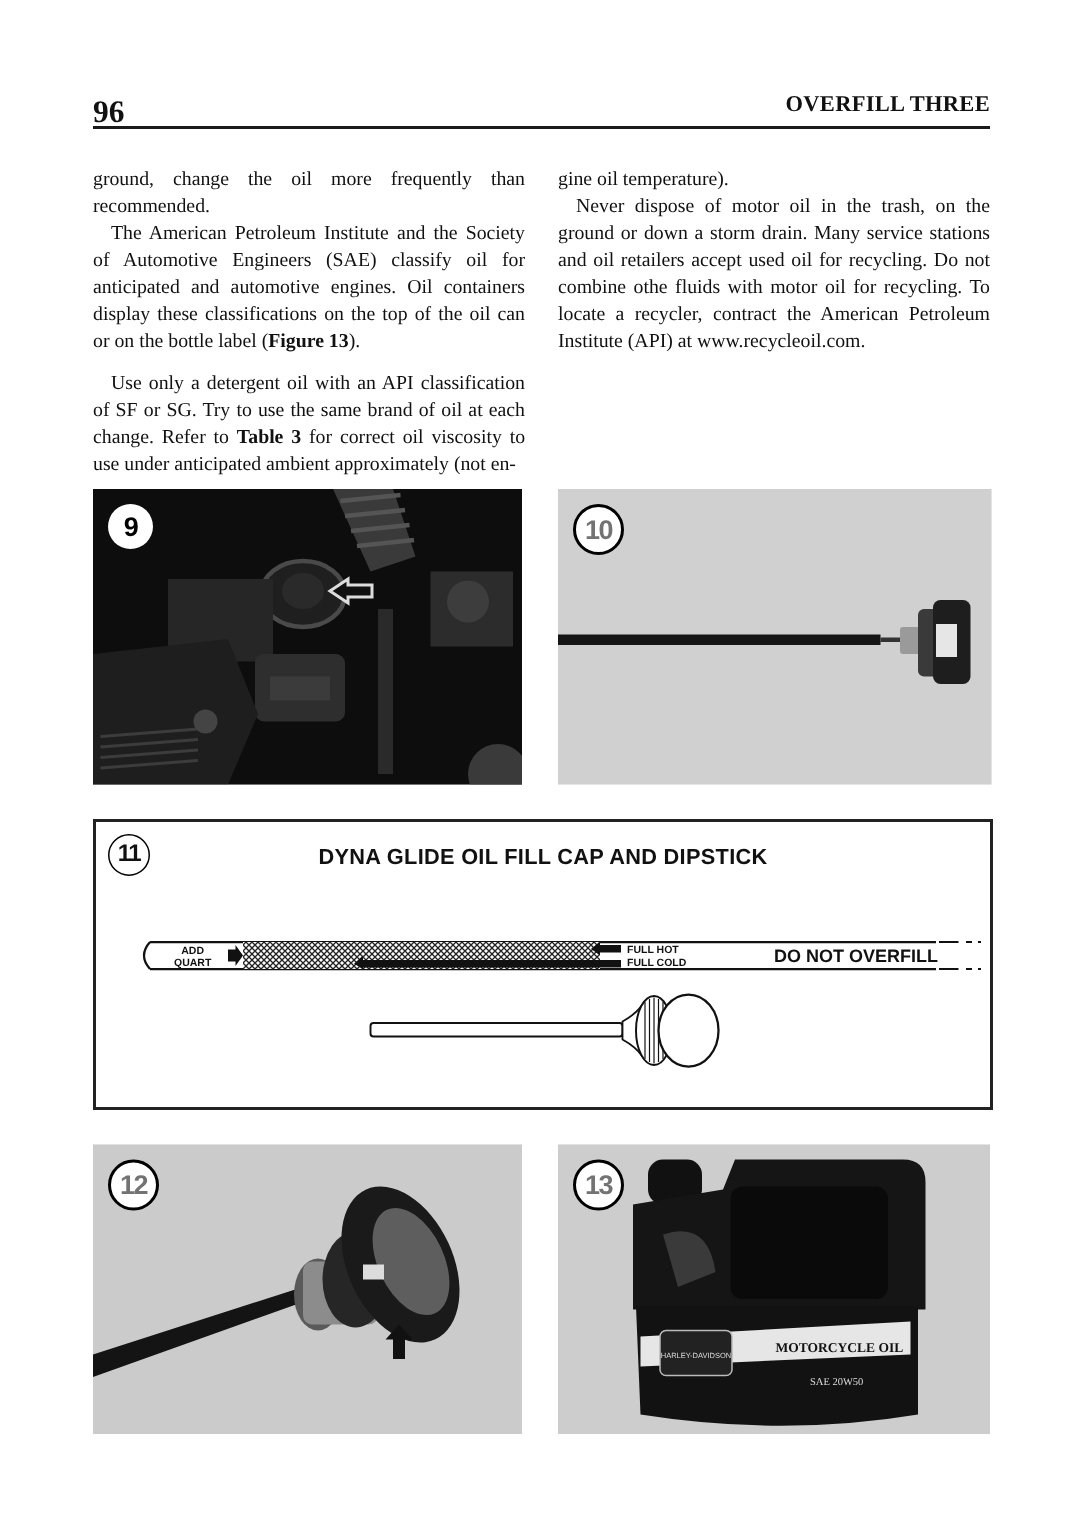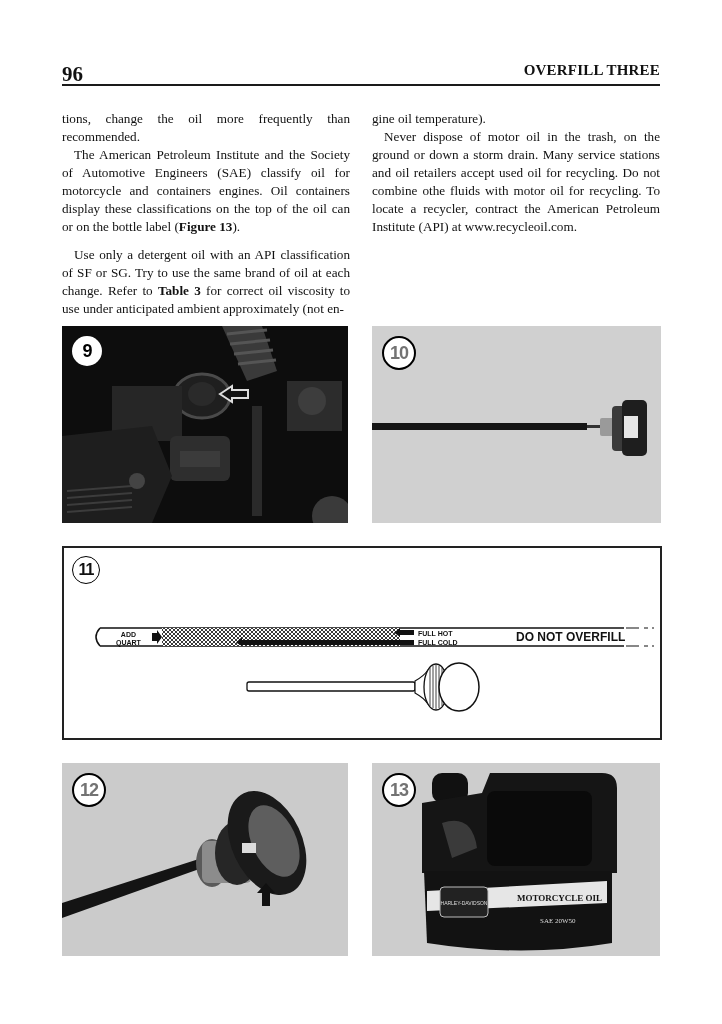--- a/index.html
+++ b/index.html
@@ -43,22 +43,22 @@
 </head>
 <body>
 
 <div class="header">
   <span class="page-num">96</span>
   <span class="chapter">OVERFILL THREE</span>
 </div>
 <div class="rule"></div>
 
 <div class="col col-left">
-  <p>tions, change the oil more frequently than recommended.</p>
-  <p class="indent"><span>The American Petroleum Institute and the Society of Automotive Engineers (SAE) classify oil for motorcycle and containers engines. Oil containers display these classifications on the top of the oil can or on the bottle label (</span><b>Figure 13</b><span>).</span></p>
+  <p>ground, change the oil more frequently than recommended.</p>
+  <p class="indent"><span>The American Petroleum Institute and the Society of Automotive Engineers (SAE) classify oil for anticipated and automotive engines. Oil containers display these classifications on the top of the oil can or on the bottle label (</span><b>Figure 13</b><span>).</span></p>
   <p class="indent gap"><span>Use only a detergent oil with an API classification of SF or SG. Try to use the same brand of oil at each change. Refer to </span><b>Table 3</b><span> for correct oil viscosity to use under anticipated ambient approximately (not en-</span></p>
 </div>
 
 <div class="col col-right">
   <p>gine oil temperature).</p>
   <p class="indent">Never dispose of motor oil in the trash, on the ground or down a storm drain. Many service stations and oil retailers accept used oil for recycling. Do not combine othe fluids with motor oil for recycling. To locate a recycler, contract the American Petroleum Institute (API) at www.recycleoil.com.</p>
 </div>
 
 <div class="fig" id="fig9">
   <svg width="286" height="197" viewBox="0 0 286 197">
@@ -100,20 +100,21 @@
     <rect x="228" y="92" width="14" height="18" rx="2" fill="#9a9a9a"></rect>
     <rect x="240" y="80" width="30" height="45" rx="4" fill="#3a3a3a"></rect>
     <rect x="250" y="74" width="25" height="56" rx="5" fill="#1e1e1e"></rect>
     <rect x="252" y="90" width="14" height="22" fill="#e6e6e6"></rect>
   </svg>
   <div class="fig-num light">10</div>
 </div>
 
 <div class="fig" id="fig11">
   <div class="fig11-num">11</div>
+  <div class="fig11-title">DYNA GLIDE OIL FILL CAP AND DIPSTICK</div>
   <svg width="596" height="190" viewBox="0 0 596 190" style="position:absolute;left:0;top:0;">
     <defs>
       <pattern id="hatch" width="4" height="4" patternUnits="userSpaceOnUse">
         <rect width="4" height="4" fill="#fff"></rect>
         <path d="M0 0 L4 4 M4 0 L0 4" stroke="#222" stroke-width="0.9"></path>
       </pattern>
     </defs>
 
     <path d="M36 80 L560 80 M36 98 L560 98" stroke="#111" stroke-width="1.5"></path>
     <path d="M36 80 Q28 89 36 98" fill="none" stroke="#111" stroke-width="1.5"></path>

